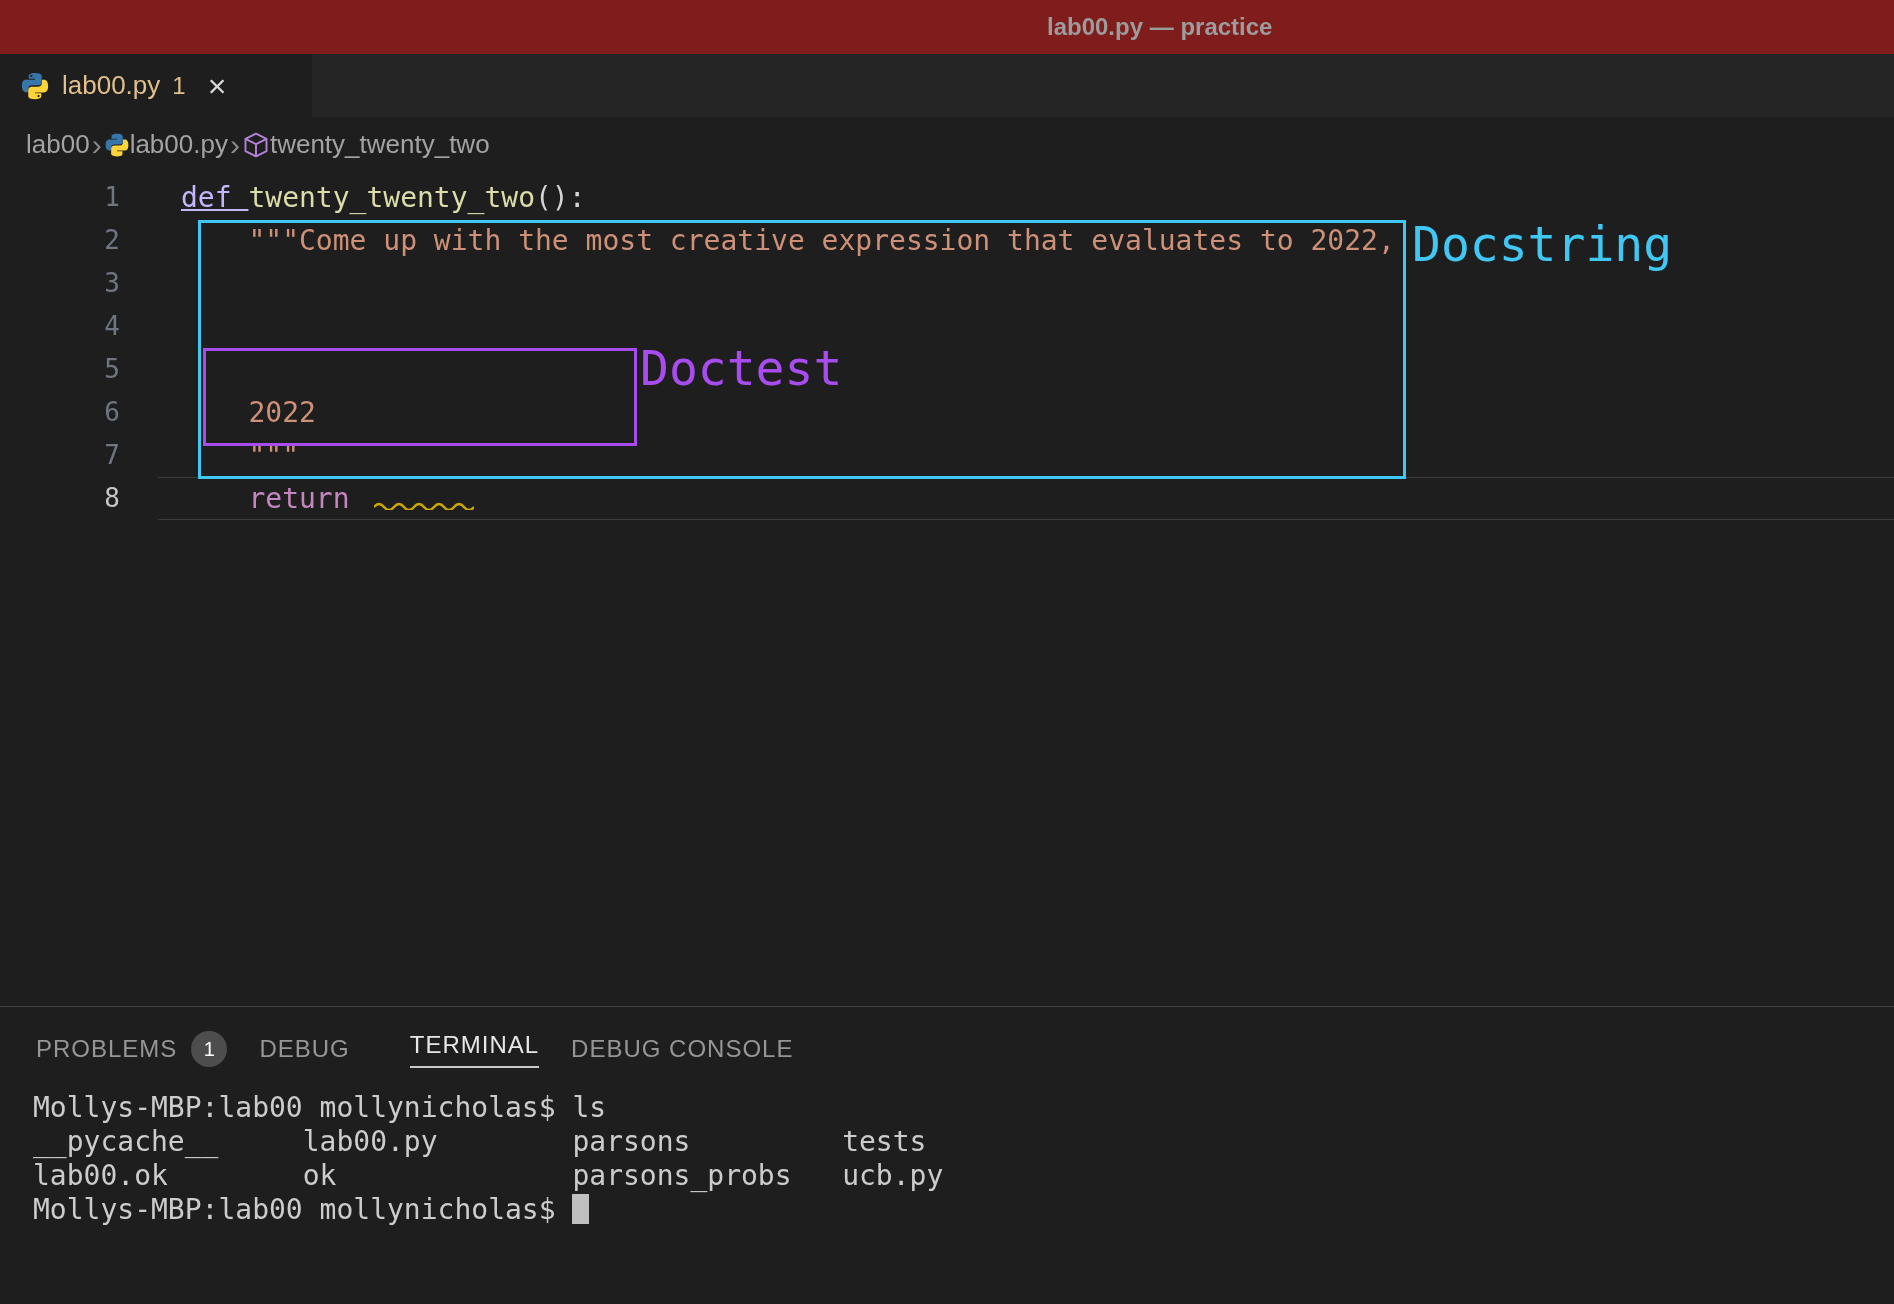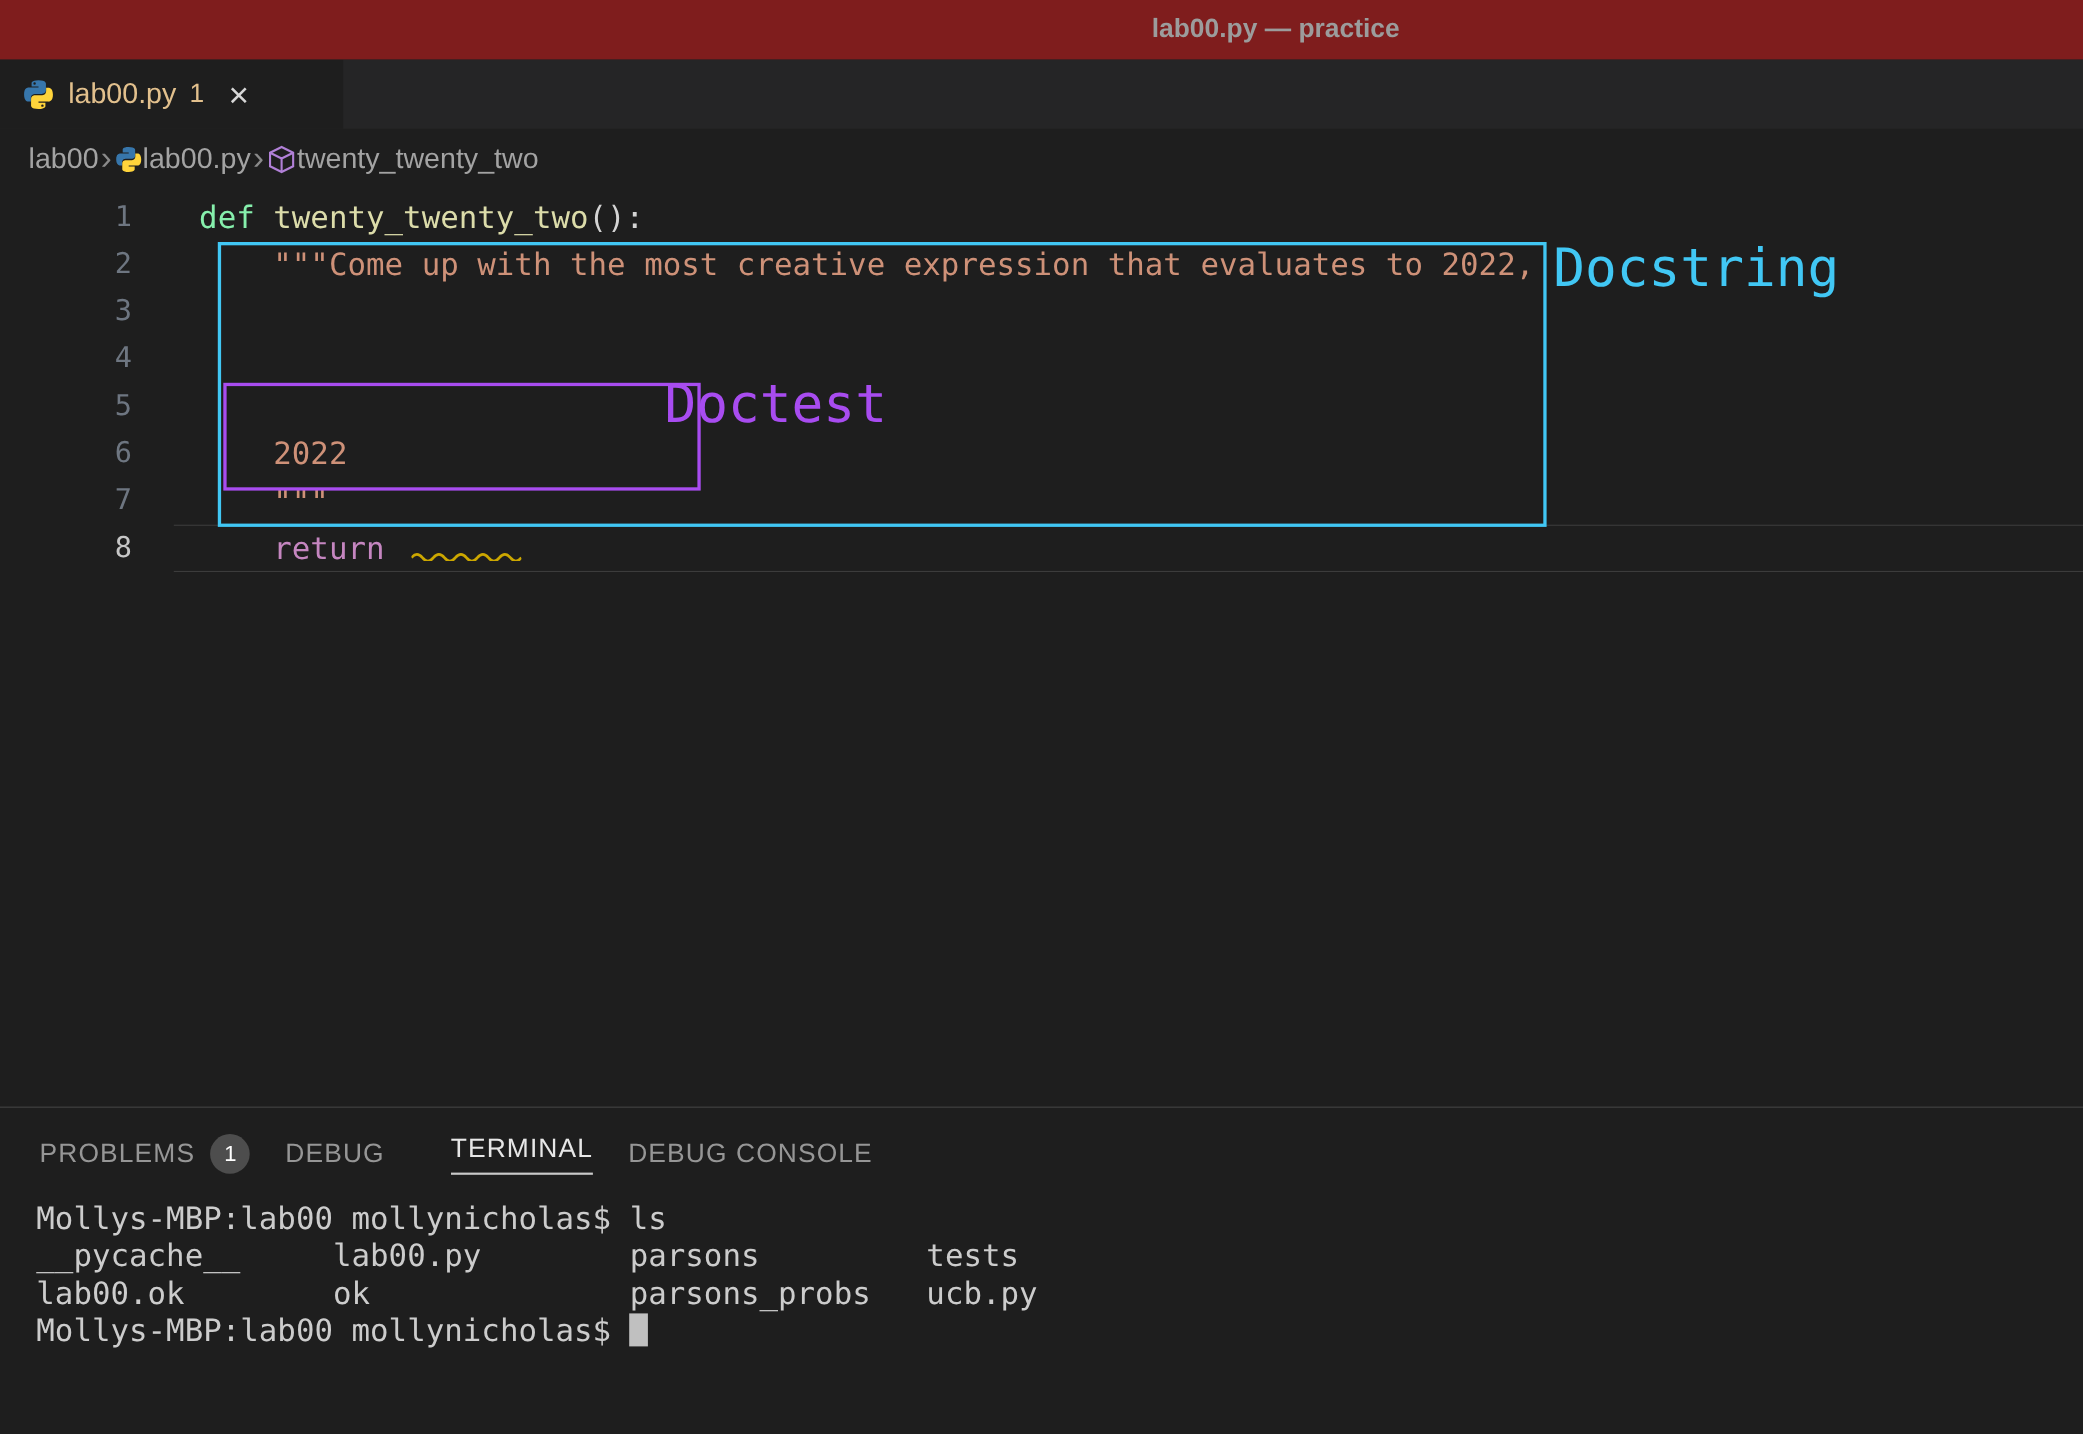--- a/index.html
+++ b/index.html
@@ -28,34 +28,34 @@
   .bc-icon{display:flex;align-items:center;}
 
   
   .editor{position:relative;padding-top:4px;height:834px;font-family:"DejaVu Sans Mono",monospace;}
   .code-row{display:flex;height:43px;}
   .gutter{width:120px;padding-right:38px;text-align:right;font-size:26px;line-height:43px;
           color:#6e7681;flex:none;}
   .codetext{flex:1;padding-left:23px;font-size:28px;line-height:43px;white-space:pre;color:#d4d4d4;}
   .current-line .codetext{border-top:1px solid #3c3c3c;border-bottom:1px solid #3c3c3c;line-height:41px;}
   .current-line .gutter{color:#c6c6c6;}
-  .tok-kw{color:#86efac;}
+  .tok-kw{color:#c4b5fd;text-decoration:underline;}
   .tok-fn{color:#dcdcaa;}
   .tok-pl{color:#d4d4d4;}
   .tok-str{color:#ce9178;}
   .tok-ret{color:#c586c0;}
   .squiggle{margin-left:8px;vertical-align:-2px;}
 
   
   .anno-box{position:absolute;pointer-events:none;}
   .box-docstring{left:198px;top:48px;width:1202px;height:253px;border:3px solid #41c7f4;}
   .box-doctest{left:203px;top:176px;width:428px;height:92px;border:3px solid #a84cf0;}
   .anno-label{position:absolute;font-size:48px;pointer-events:none;}
   .label-docstring{left:1412px;top:44px;color:#41c7f4;}
-  .label-doctest{left:604px;top:168px;color:#a84cf0;}
+  .label-doctest{left:640px;top:168px;color:#a84cf0;}
 
   
   .panel{position:absolute;left:0;right:0;top:1006px;bottom:0;border-top:1px solid #434343;background:#1e1e1e;}
   .panel-tabs{height:84px;display:flex;align-items:center;padding:0 36px;gap:32px;}
   .ptab{font-size:24px;letter-spacing:1px;color:#969696;display:flex;align-items:center;cursor:pointer;}
   .ptab.active .ptab-label{color:#e7e7e7;border-bottom:2px solid #c9c9c9;padding-bottom:7px;margin-left:28px;}
   .ptab-badge{margin-left:14px;width:36px;height:36px;border-radius:50%;background:#4d4d4d;color:#ffffff;
               font-size:20px;letter-spacing:0;display:flex;align-items:center;justify-content:center;}
   .terminal{padding-left:33px;font-family:"DejaVu Sans Mono",monospace;font-size:28px;line-height:34px;
             color:#cccccc;white-space:pre;}

